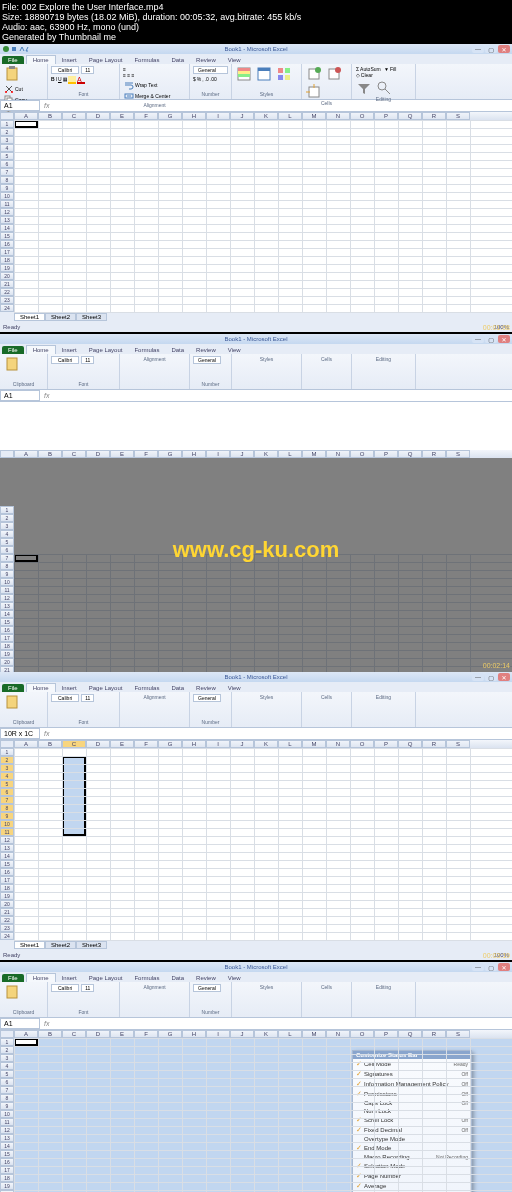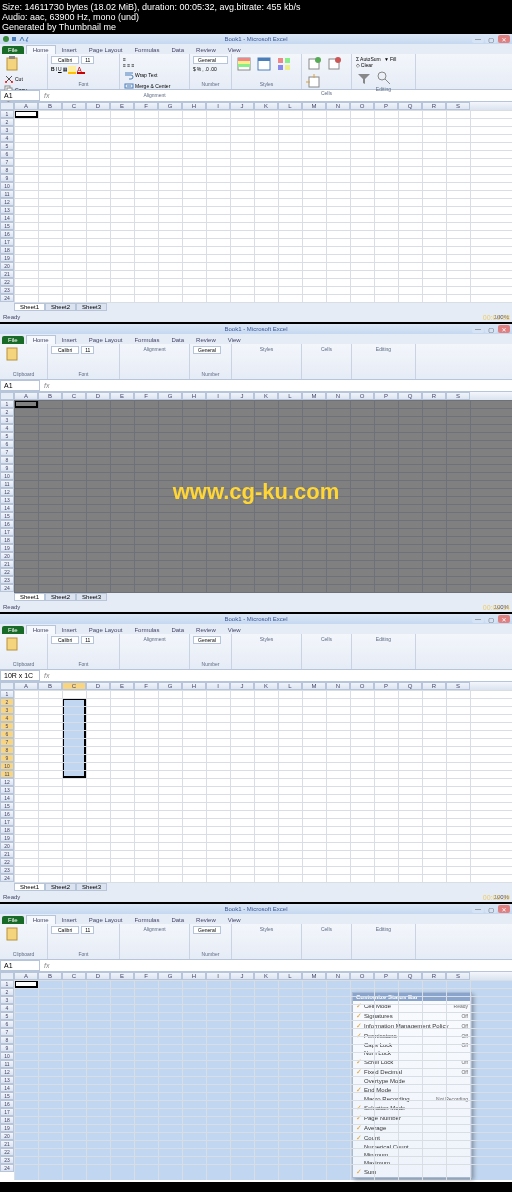--- a/index.html
+++ b/index.html
@@ -35,37 +35,38 @@
     .rh { height:8px; border:1px solid #b6c5da; background:linear-gradient(#f3f6fb,#dbe3f0); text-align:center; font-size:5px; color:#446;}
     .cells { flex:1; position:relative; background:#fff;}
     .gridline { position:absolute; background:#d9dee5;}
     .selection { position:absolute; border:2px solid #000;}
     .selection-blue { position:absolute; background:#c1d6f0; border:2px solid #000;}
     .sheet-tabs { background:#e6ecf6; height:10px; display:flex; align-items:center; font-size:6px; padding-left:14px;}
     .stab { padding:0 5px; border:1px solid #b6c5da; background:#fff;}
     .stab.inactive { background:#dbe3f0;}
     .status { background:#e6ecf6; height:10px; display:flex; align-items:center; justify-content:space-between; font-size:6px; padding:0 3px; color:#446;}
     .watermark { position:absolute; left:50%; top:50%; transform:translate(-50%,-50%); font-size:22px; font-weight:bold; color:#ffd633; pointer-events:none;}
-    .panel2 .sheet-area,.panel2 .cells,.panel2 .rows { background:#808080;}
+    .panel2 .sheet-area,.panel2 .cells,.panel2 .rows { background:#808080;margin-top:48px;}
     .panel2 .gridline { background:#6e7278;}
     .timestamp { position:absolute; right:2px; bottom:1px; font-size:7px; color:#eecc66;}
     .context-menu { position:absolute; right:40px; top:12px; width:120px; background:linear-gradient(#f9fbfe,#eef3fb); border:1px solid #a8b9d1; box-shadow:2px 2px 4px rgba(0,0,0,.3); font-size:6px;}
     .cm-title { background:#89a5cd; color:#fff; padding:1px 3px; font-weight:bold;}
     .cm-item { display:flex; justify-content:space-between; padding:1px 3px; align-items:center;}
     .cm-check { width:8px; color:#e0a030; font-size:7px;}
     .cm-label { flex:1; color:#333;}
     .cm-val { color:#666; font-size:5px;}
     .panel4 .cells { background:#c1d6f0;}
     svg { display:block; }
   </style>
 </head>
 <body>
 
 <div class="meta">
-  <div>Size: 14611730 bytes (18.02 MiB), duration: 00:05:32, avg.bitrate: 455 kb/s</div>
+  <div>File: 002 Explore the User Interface.mp4</div>
+  <div>Size: 18890719 bytes (18.02 MiB), duration: 00:05:32, avg.bitrate: 455 kb/s</div>
   <div>Audio: aac, 63900 Hz, mono (und)</div>
   <div>Generated by Thumbnail me</div>
 </div>
 
 <div class="panel">
   <div class="title-bar">
     <span>
       <svg width="32" height="8">
           <circle cx="4" cy="4" r="3" fill="#378b3a"></circle>
           <rect x="10" y="2" width="4" height="4" fill="#4a7ebb"></rect>

